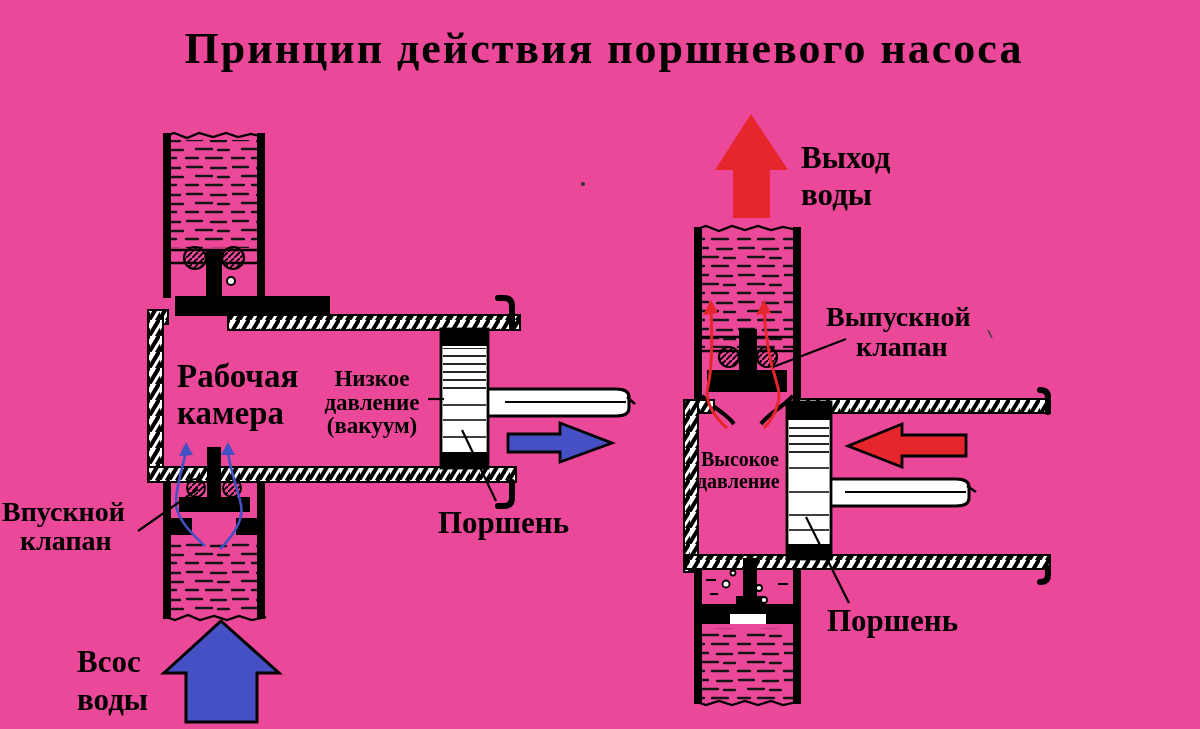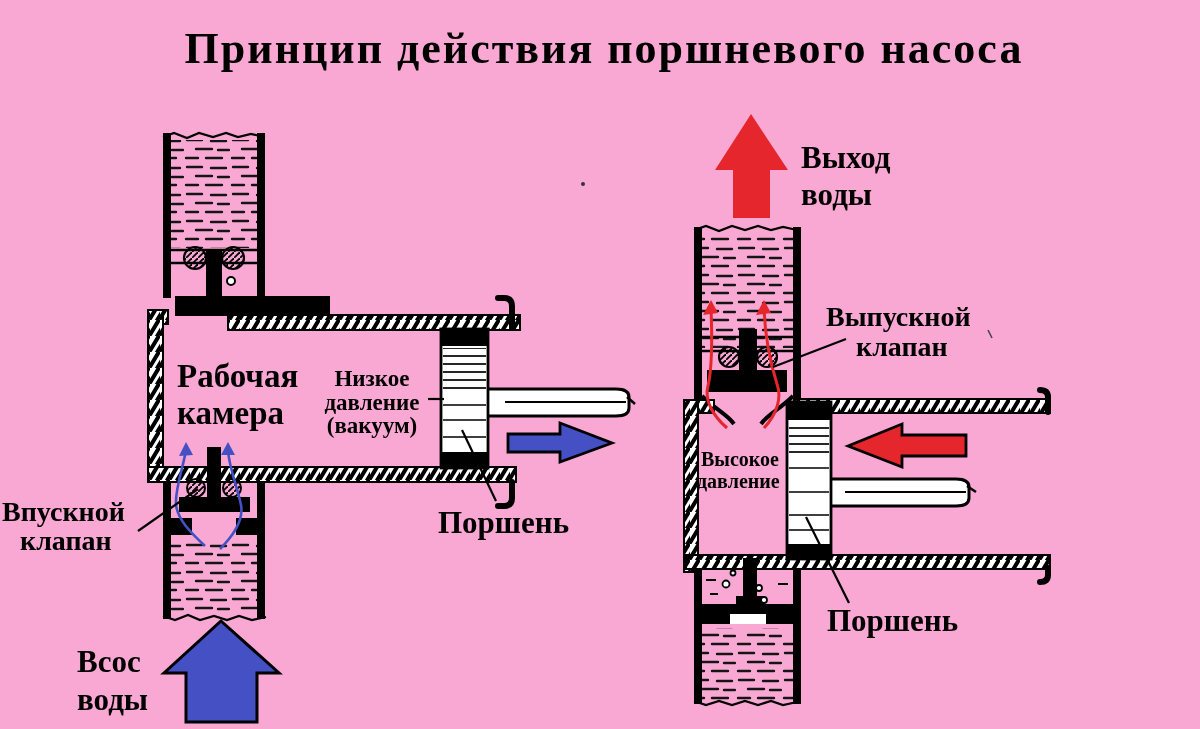--- a/index.html
+++ b/index.html
@@ -1,16 +1,16 @@
 <!DOCTYPE html>
 <html><head>
 <meta charset="utf-8">
 <style>
   html,body{margin:0;padding:0;background:#ffffff;}
-  .stage{position:relative;width:1200px;height:729px;background:#f9a8d4;overflow:hidden;
+  .stage{position:relative;width:1200px;height:729px;background:#ec4899;overflow:hidden;
          font-family:"Liberation Serif",serif;}
   svg text{font-family:"Liberation Serif",serif;font-weight:bold;fill:#000;}
   .title{font-size:44px;letter-spacing:2px;}
   .t33{font-size:33px;}
   .t31{font-size:31px;}
   .t28{font-size:28px;}
   .t23{font-size:23px;}
   .t20{font-size:20px;}
 </style>
 </head>

